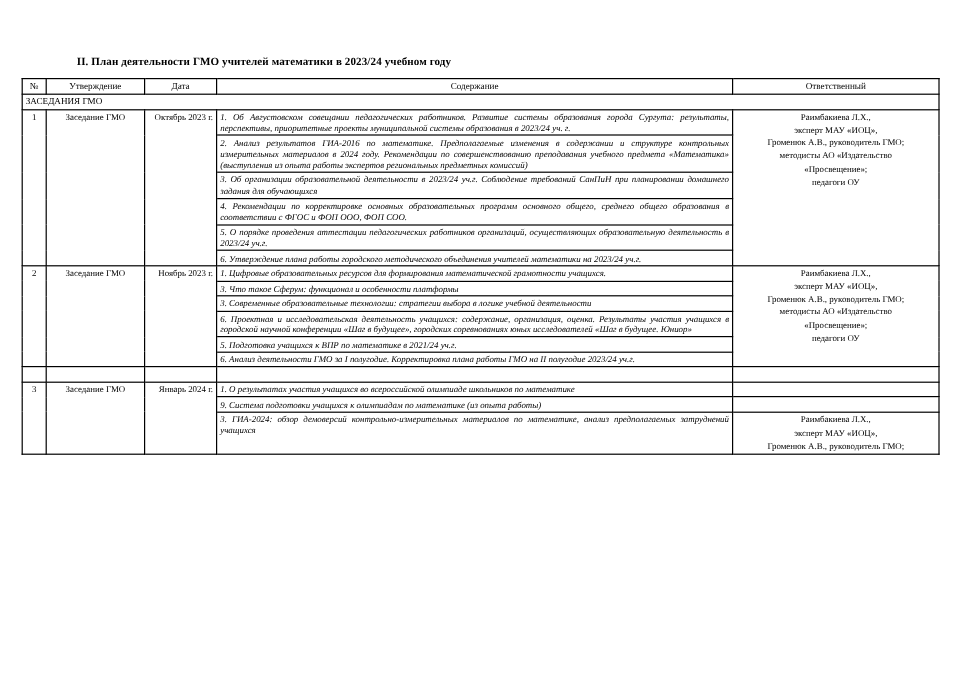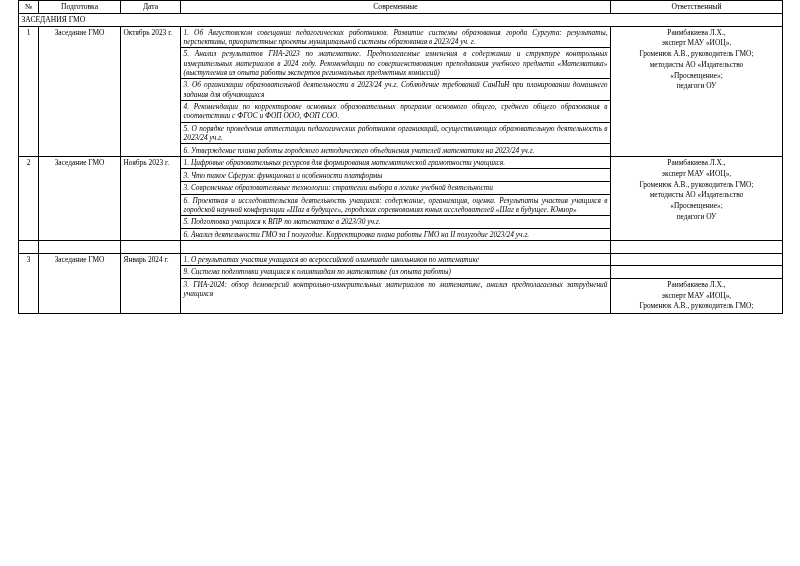--- a/index.html
+++ b/index.html
@@ -74,49 +74,50 @@
     margin-top: 44px;
   }
   .num-cell {
     text-align: center;
   }
   .event-cell {
     text-align: center;
     margin-left: 20px;
   }
   .date-cell {
-    text-align: left;
+    text-align: right;
   }
   .spacer-row td {
     height: 9px;
     padding: 0;
   }
   .resp-line { display: block; }
 </style>
 </head>
 <body>
 
 <div class="page">
 
+  <div class="doc-title">II. План деятельности ГМО учителей математики в 2023/24 учебном году</div>
 
   <table class="plan">
     <colgroup>
       <col class="col-num">
       <col class="col-event">
       <col class="col-date">
       <col class="col-content">
       <col class="col-resp">
     </colgroup>
 
     <thead>
       <tr>
         <td>№</td>
-        <td>Подготовка</td>
+        <td>Утверждение</td>
         <td>Дата</td>
-        <td>Современные</td>
+        <td>Содержание</td>
         <td>Ответственный</td>
       </tr>
     </thead>
 
     <tbody>
 
       <tr class="band-row">
         <td colspan="5">ЗАСЕДАНИЯ ГМО</td>
       </tr>
 
@@ -128,21 +129,21 @@
         <td class="resp-cell" rowspan="6">
           <span class="resp-line">Раимбакиева Л.Х.,</span>
           <span class="resp-line">эксперт МАУ «ИОЦ»,</span>
           <span class="resp-line">Громенюк А.В., руководитель ГМО;</span>
           <span class="resp-line">методисты АО «Издательство</span>
           <span class="resp-line">«Просвещение»;</span>
           <span class="resp-line">педагоги ОУ</span>
         </td>
       </tr>
       <tr>
-        <td class="just">5. Анализ результатов ГИА-2023 по математике. Предполагаемые изменения в содержании и структуре контрольных измерительных материалов в 2024 году. Рекомендации по совершенствованию преподавания учебного предмета «Математика» (выступления из опыта работы экспертов региональных предметных комиссий)</td>
+        <td class="just">2. Анализ результатов ГИА-2016 по математике. Предполагаемые изменения в содержании и структуре контрольных измерительных материалов в 2024 году. Рекомендации по совершенствованию преподавания учебного предмета «Математика» (выступления из опыта работы экспертов региональных предметных комиссий)</td>
       </tr>
       <tr>
         <td class="just">3. Об организации образовательной деятельности в 2023/24 уч.г. Соблюдение требований СанПиН при планировании домашнего задания для обучающихся</td>
       </tr>
       <tr>
         <td class="just">4. Рекомендации по корректировке основных образовательных программ основного общего, среднего общего образования в соответствии с ФГОС и ФОП ООО, ФОП СОО.</td>
       </tr>
       <tr>
         <td class="just">5. О порядке проведения аттестации педагогических работников организаций, осуществляющих образовательную деятельность в 2023/24 уч.г.</td>
       </tr>
@@ -167,21 +168,21 @@
       <tr>
         <td class="just">3. Что такое Сферум: функционал и особенности платформы</td>
       </tr>
       <tr>
         <td class="just">3. Современные образовательные технологии: стратегии выбора в логике учебной деятельности</td>
       </tr>
       <tr>
         <td class="just">6. Проектная и исследовательская деятельность учащихся: содержание, организация, оценка. Результаты участия учащихся в городской научной конференции «Шаг в будущее», городских соревнованиях юных исследователей «Шаг в будущее. Юниор»</td>
       </tr>
       <tr>
-        <td class="just">5. Подготовка учащихся к ВПР по математике в 2023/30 уч.г.</td>
+        <td class="just">5. Подготовка учащихся к ВПР по математике в 2021/24 уч.г.</td>
       </tr>
       <tr>
         <td class="just">6. Анализ деятельности ГМО за I полугодие. Корректировка плана  работы ГМО на II полугодие 2023/24 уч.г.</td>
       </tr>
 
       <tr class="spacer-row">
         <td></td>
         <td></td>
         <td></td>
         <td></td>

